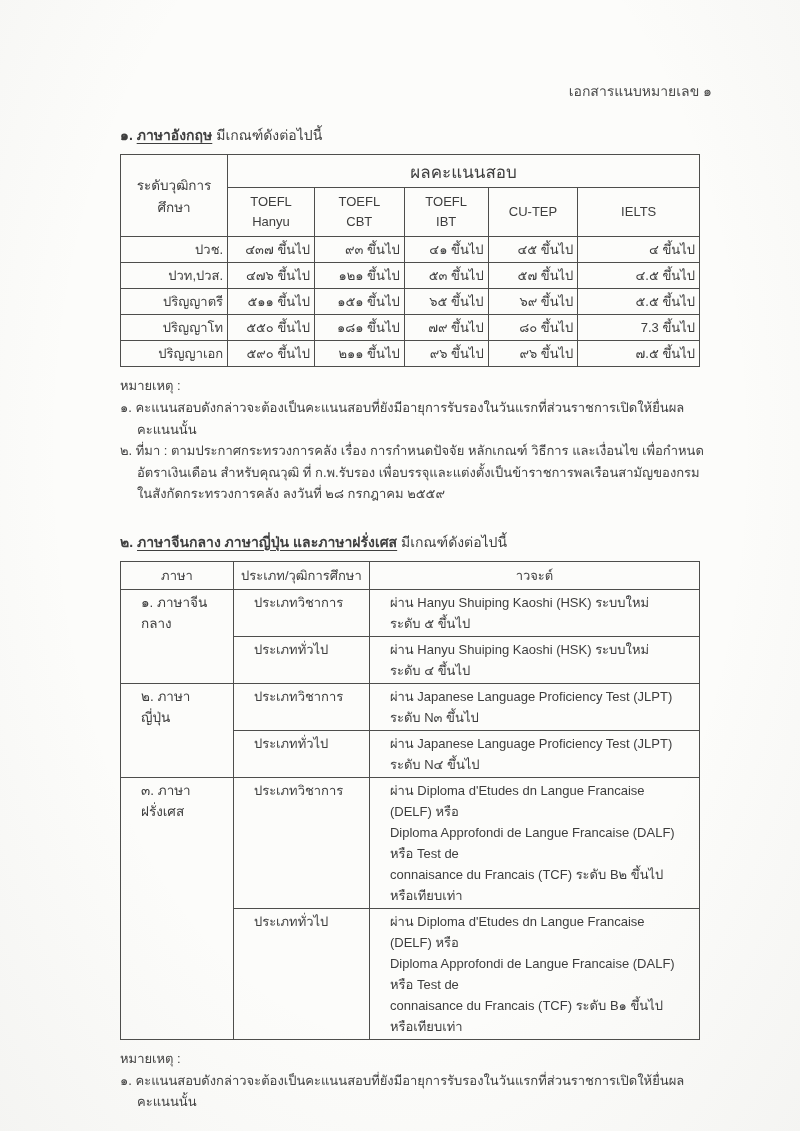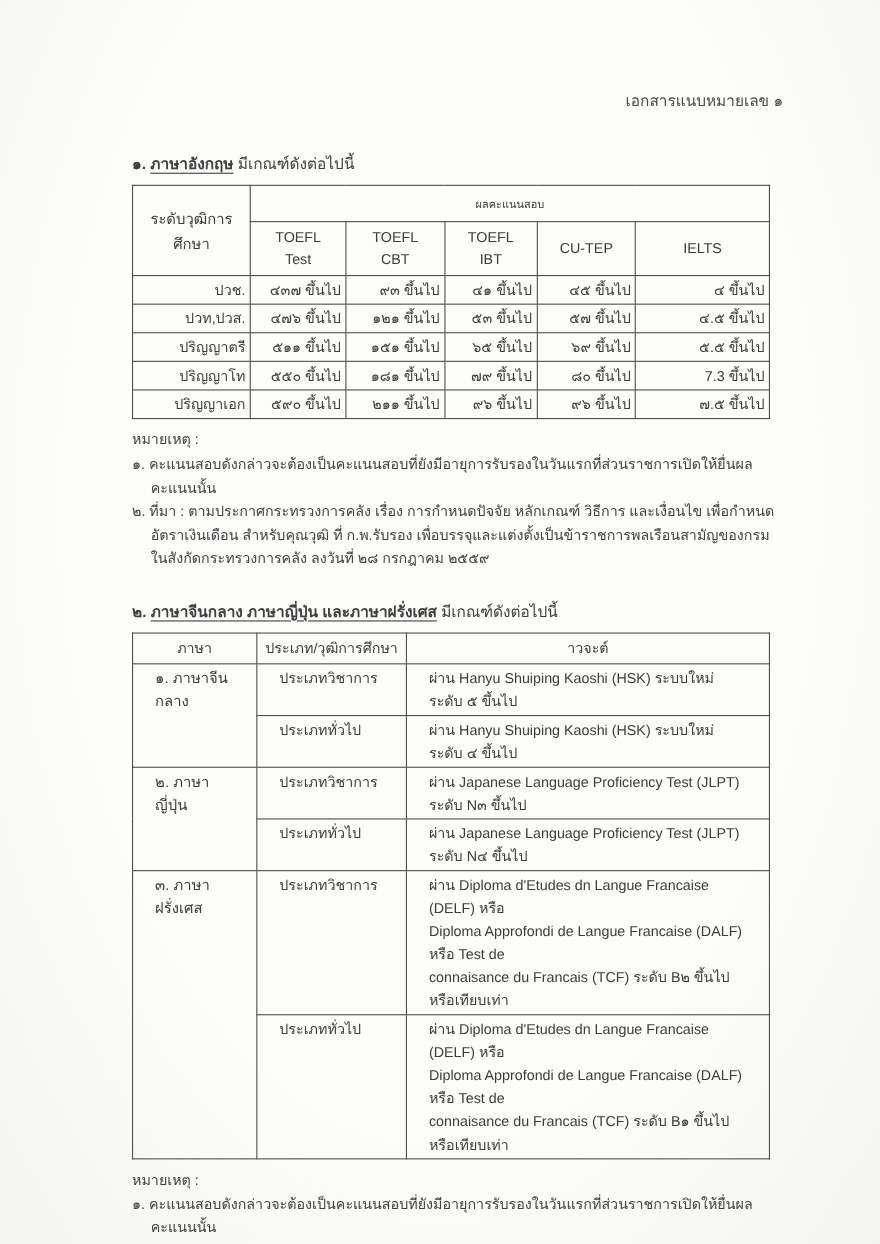--- a/index.html
+++ b/index.html
@@ -28,21 +28,21 @@
   .title{
     margin-top:12px;
     text-align:center;
     font-size:14px;
     font-weight:bold;
     color:#404040;
     text-decoration:underline;
     text-underline-offset:3px;
   }
   .section-heading{
-    margin-top:36px;
+    margin-top:22px;
     font-size:14px;
     color:#3f3f3f;
   }
   .section-heading .sec-no{font-weight:bold;}
   .section-heading .sec-underlined{
     font-weight:bold;
     text-decoration:underline;
     text-underline-offset:3px;
   }
   table{
@@ -52,21 +52,21 @@
     font-size:13px;
     color:#3d3d3d;
   }
   th,td{
     border:1px solid #4e4e4c;
     padding:2px 4px;
   }
   th{font-weight:normal;}
   
   .t1 th{text-align:center;vertical-align:middle;}
-  .t1 .group-header{height:28px;font-size:10px;}
+  .t1 .group-header{height:28px;font-size:17px;}
   .t1 .col1{width:18.5%;font-size:13.5px;}
   .t1 .c-paper{width:15%;}
   .t1 .c-cbt{width:15.5%;}
   .t1 .c-ibt{width:14.5%;}
   .t1 .c-cutep{width:15.5%;}
   .t1 .c-ielts{width:21%;}
   .t1 .subhead{height:44px;}
   .t1 .subhead div{line-height:20px;}
   .t1 tbody td{
     text-align:right;
@@ -105,21 +105,21 @@
 
     <table class="t1">
       <thead>
         <tr>
           <th class="col1" rowspan="2">ระดับวุฒิการศึกษา</th>
           <th class="group-header" colspan="5">ผลคะแนนสอบ</th>
         </tr>
         <tr>
           <th class="c-paper subhead">
             <div>TOEFL</div>
-            <div>Test</div>
+            <div>Hanyu</div>
           </th>
           <th class="c-cbt subhead">
             <div>TOEFL</div>
             <div>CBT</div>
           </th>
           <th class="c-ibt subhead">
             <div>TOEFL</div>
             <div>IBT</div>
           </th>
           <th class="c-cutep subhead">

